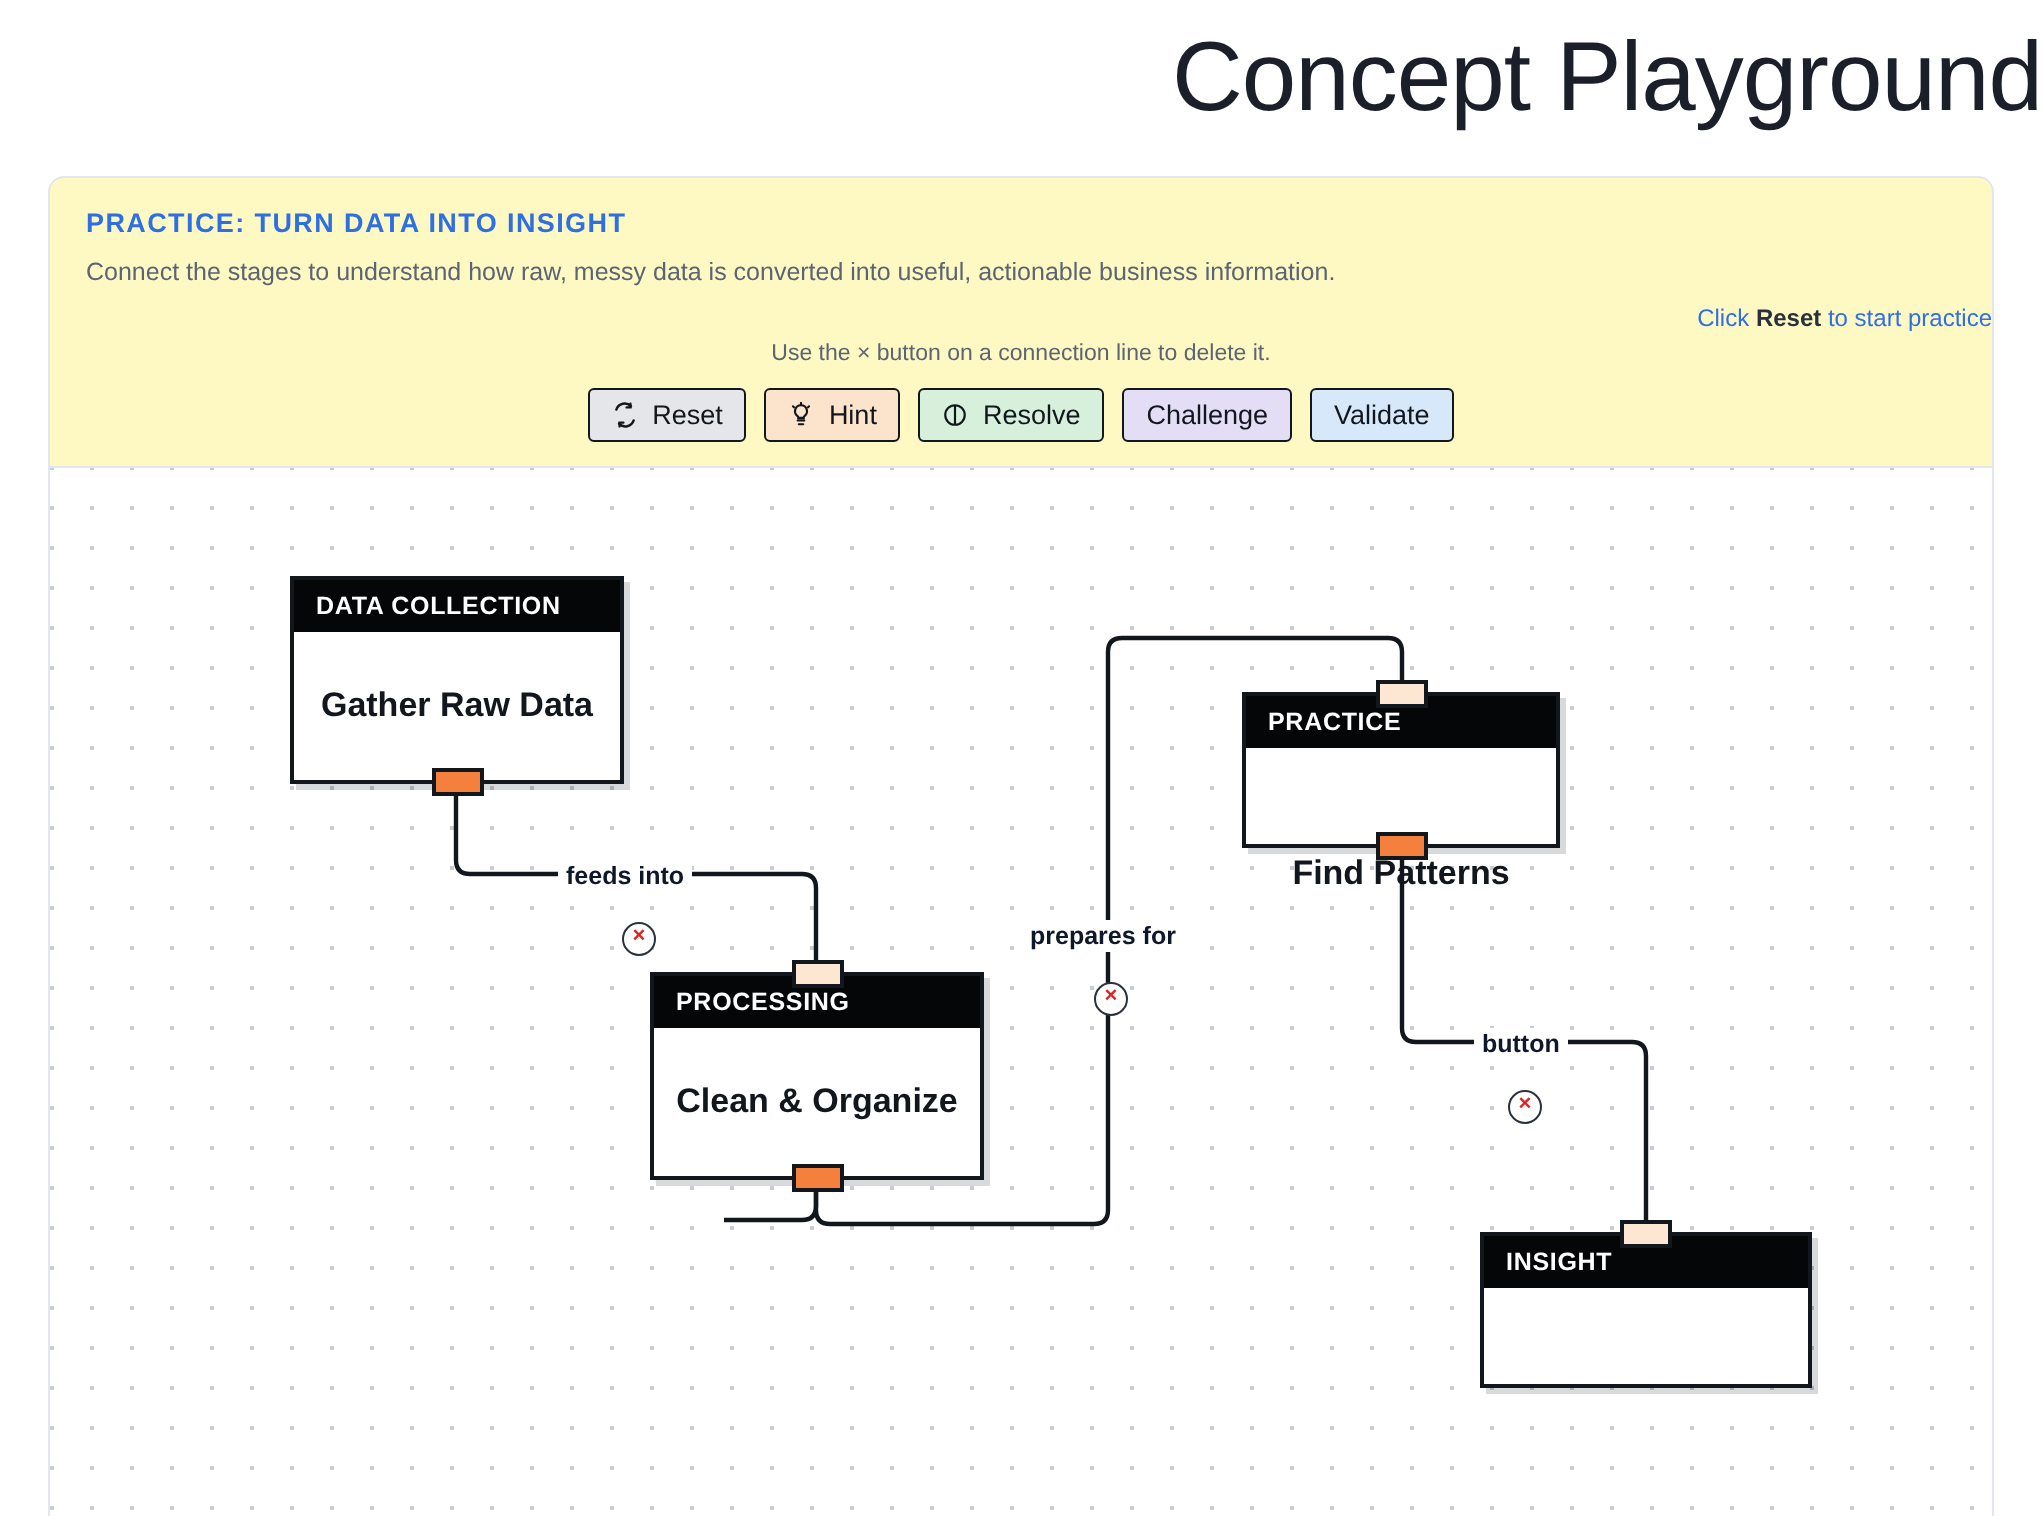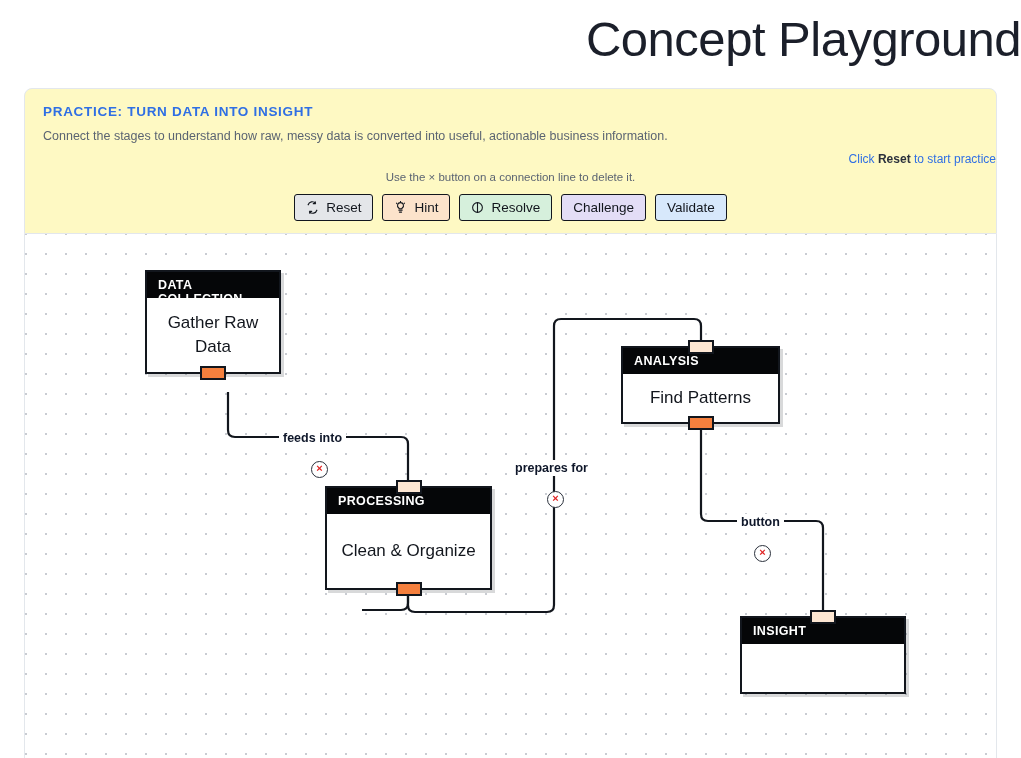--- a/index.html
+++ b/index.html
@@ -102,41 +102,41 @@
     font-size: 12.5px;
     font-weight: 700;
     letter-spacing: 0.35px;
     padding: 6px 10px 6px 11px;
     height: 26px;
     line-height: 14px;
   }
   .node-body {
     display: flex; align-items: center; justify-content: center;
     text-align: center;
-    font-size: 17px; font-weight: 400; color: #12161d;
+    font-size: 17px; font-weight: 700; color: #12161d;
     line-height: 24px;
     padding: 2px 10px;
   }
   .port {
     position: absolute;
     width: 26px; height: 14px;
     border: 2px solid #12161d;
     left: 50%; margin-left: -13px;
     z-index: 7;
     cursor: pointer;
   }
   .port.out { background: #f5803e; bottom: -8px; }
   .port.in  { background: #fde6d2; top: -8px; }
 
-  #node-collection { left: 120px; top:  36px; width: 136px; height: 104px; }
+  #node-collection { left: 120px; top:  54px; width: 167px; height: 104px; }
   #node-collection .node-body { height: 74px; }
   #node-processing { left: 300px; top: 252px; width: 167px; height: 104px; }
   #node-processing .node-body { height: 74px; }
   #node-analysis   { left: 596px; top: 112px; width: 159px; height:  78px; }
-  #node-analysis .node-body { height: 48px; }
+  #node-analysis .node-body { height: 48px; margin-top: 39px; }
   #node-insight    { left: 715px; top: 382px; width: 166px; height:  78px; }
   #node-insight .node-body { height: 48px; }
 
   
   .wire-label {
     position: absolute;
     font-size: 12.5px; font-weight: 700; color: #0f172a;
     background: #ffffff;
     padding: 1px 4px;
     white-space: nowrap;
@@ -252,21 +252,21 @@
 
   <div class="node" id="node-processing">
     <div class="port in"></div>
     <div class="node-header">PROCESSING</div>
     <div class="node-body">Clean &amp; Organize</div>
     <div class="port out"></div>
   </div>
 
   <div class="node" id="node-analysis">
     <div class="port in"></div>
-    <div class="node-header">ANALYSIS</div>
+    <div class="node-header">PRACTICE</div>
     <div class="node-body">Find Patterns</div>
     <div class="port out"></div>
   </div>
 
   <div class="node" id="node-insight">
     <div class="port in"></div>
     <div class="node-header">INSIGHT</div>
   </div>
 
   <div class="wire-label" style="left:254px; top:196px;">feeds into</div>

